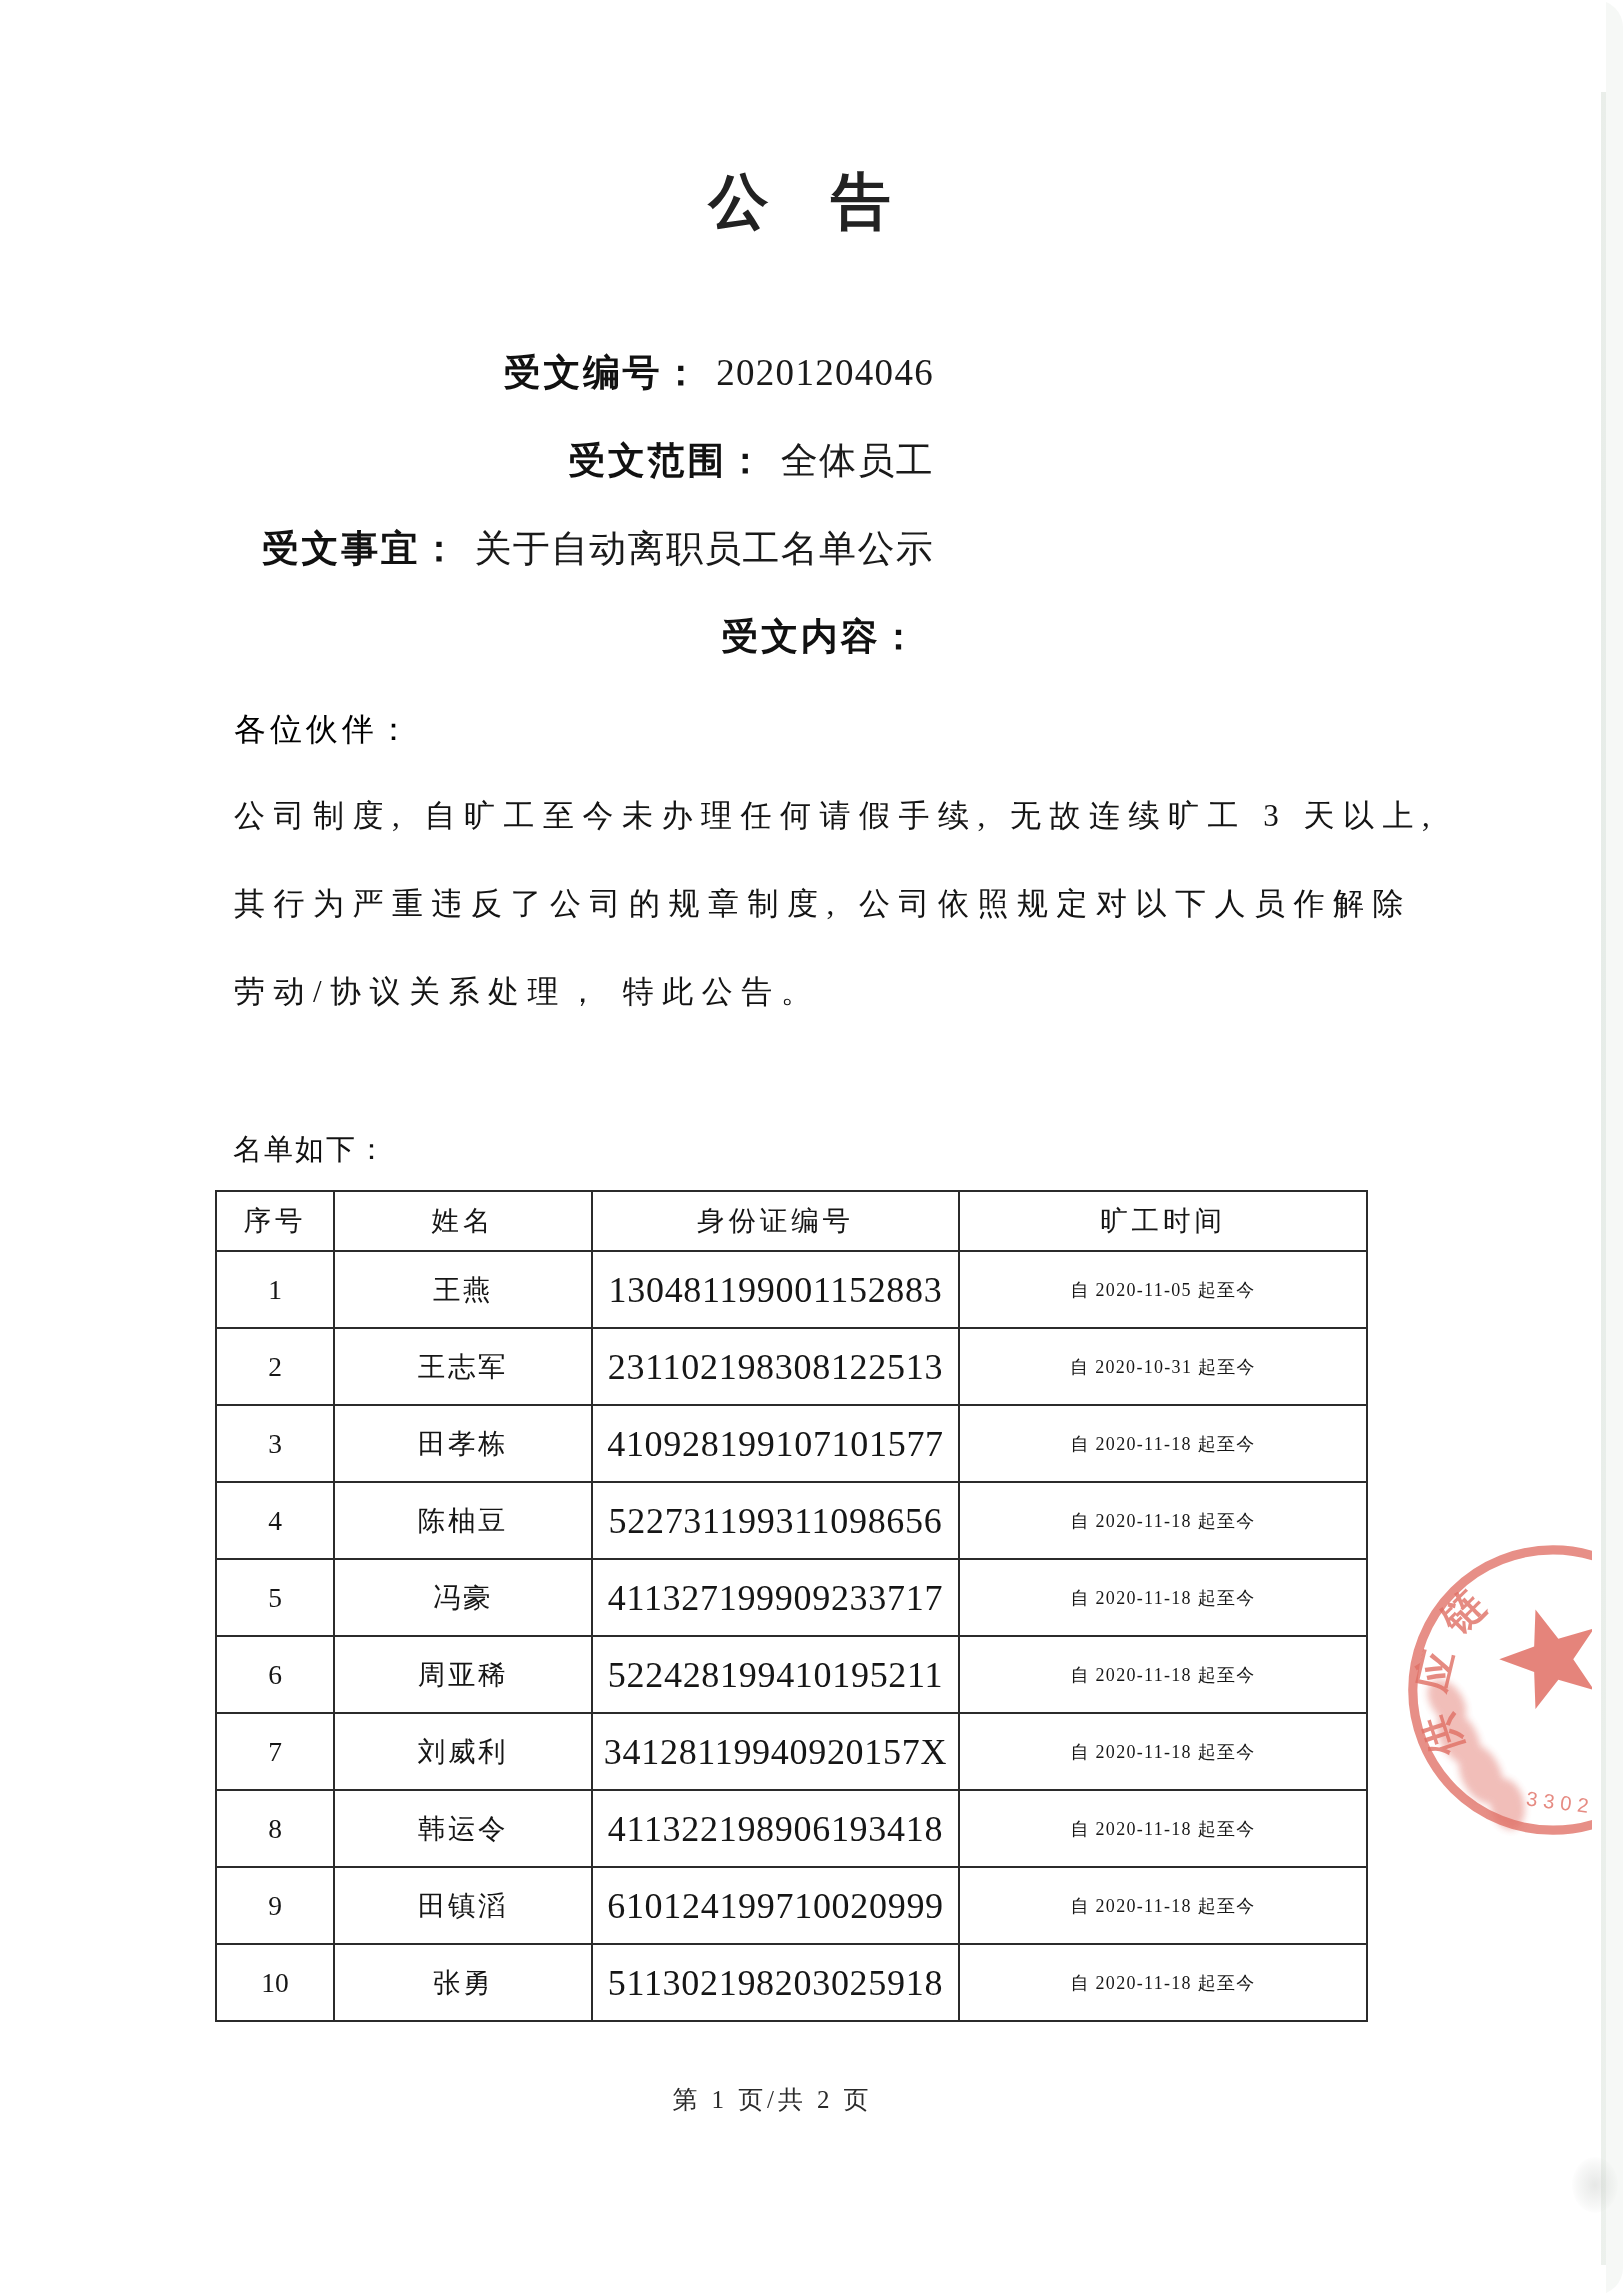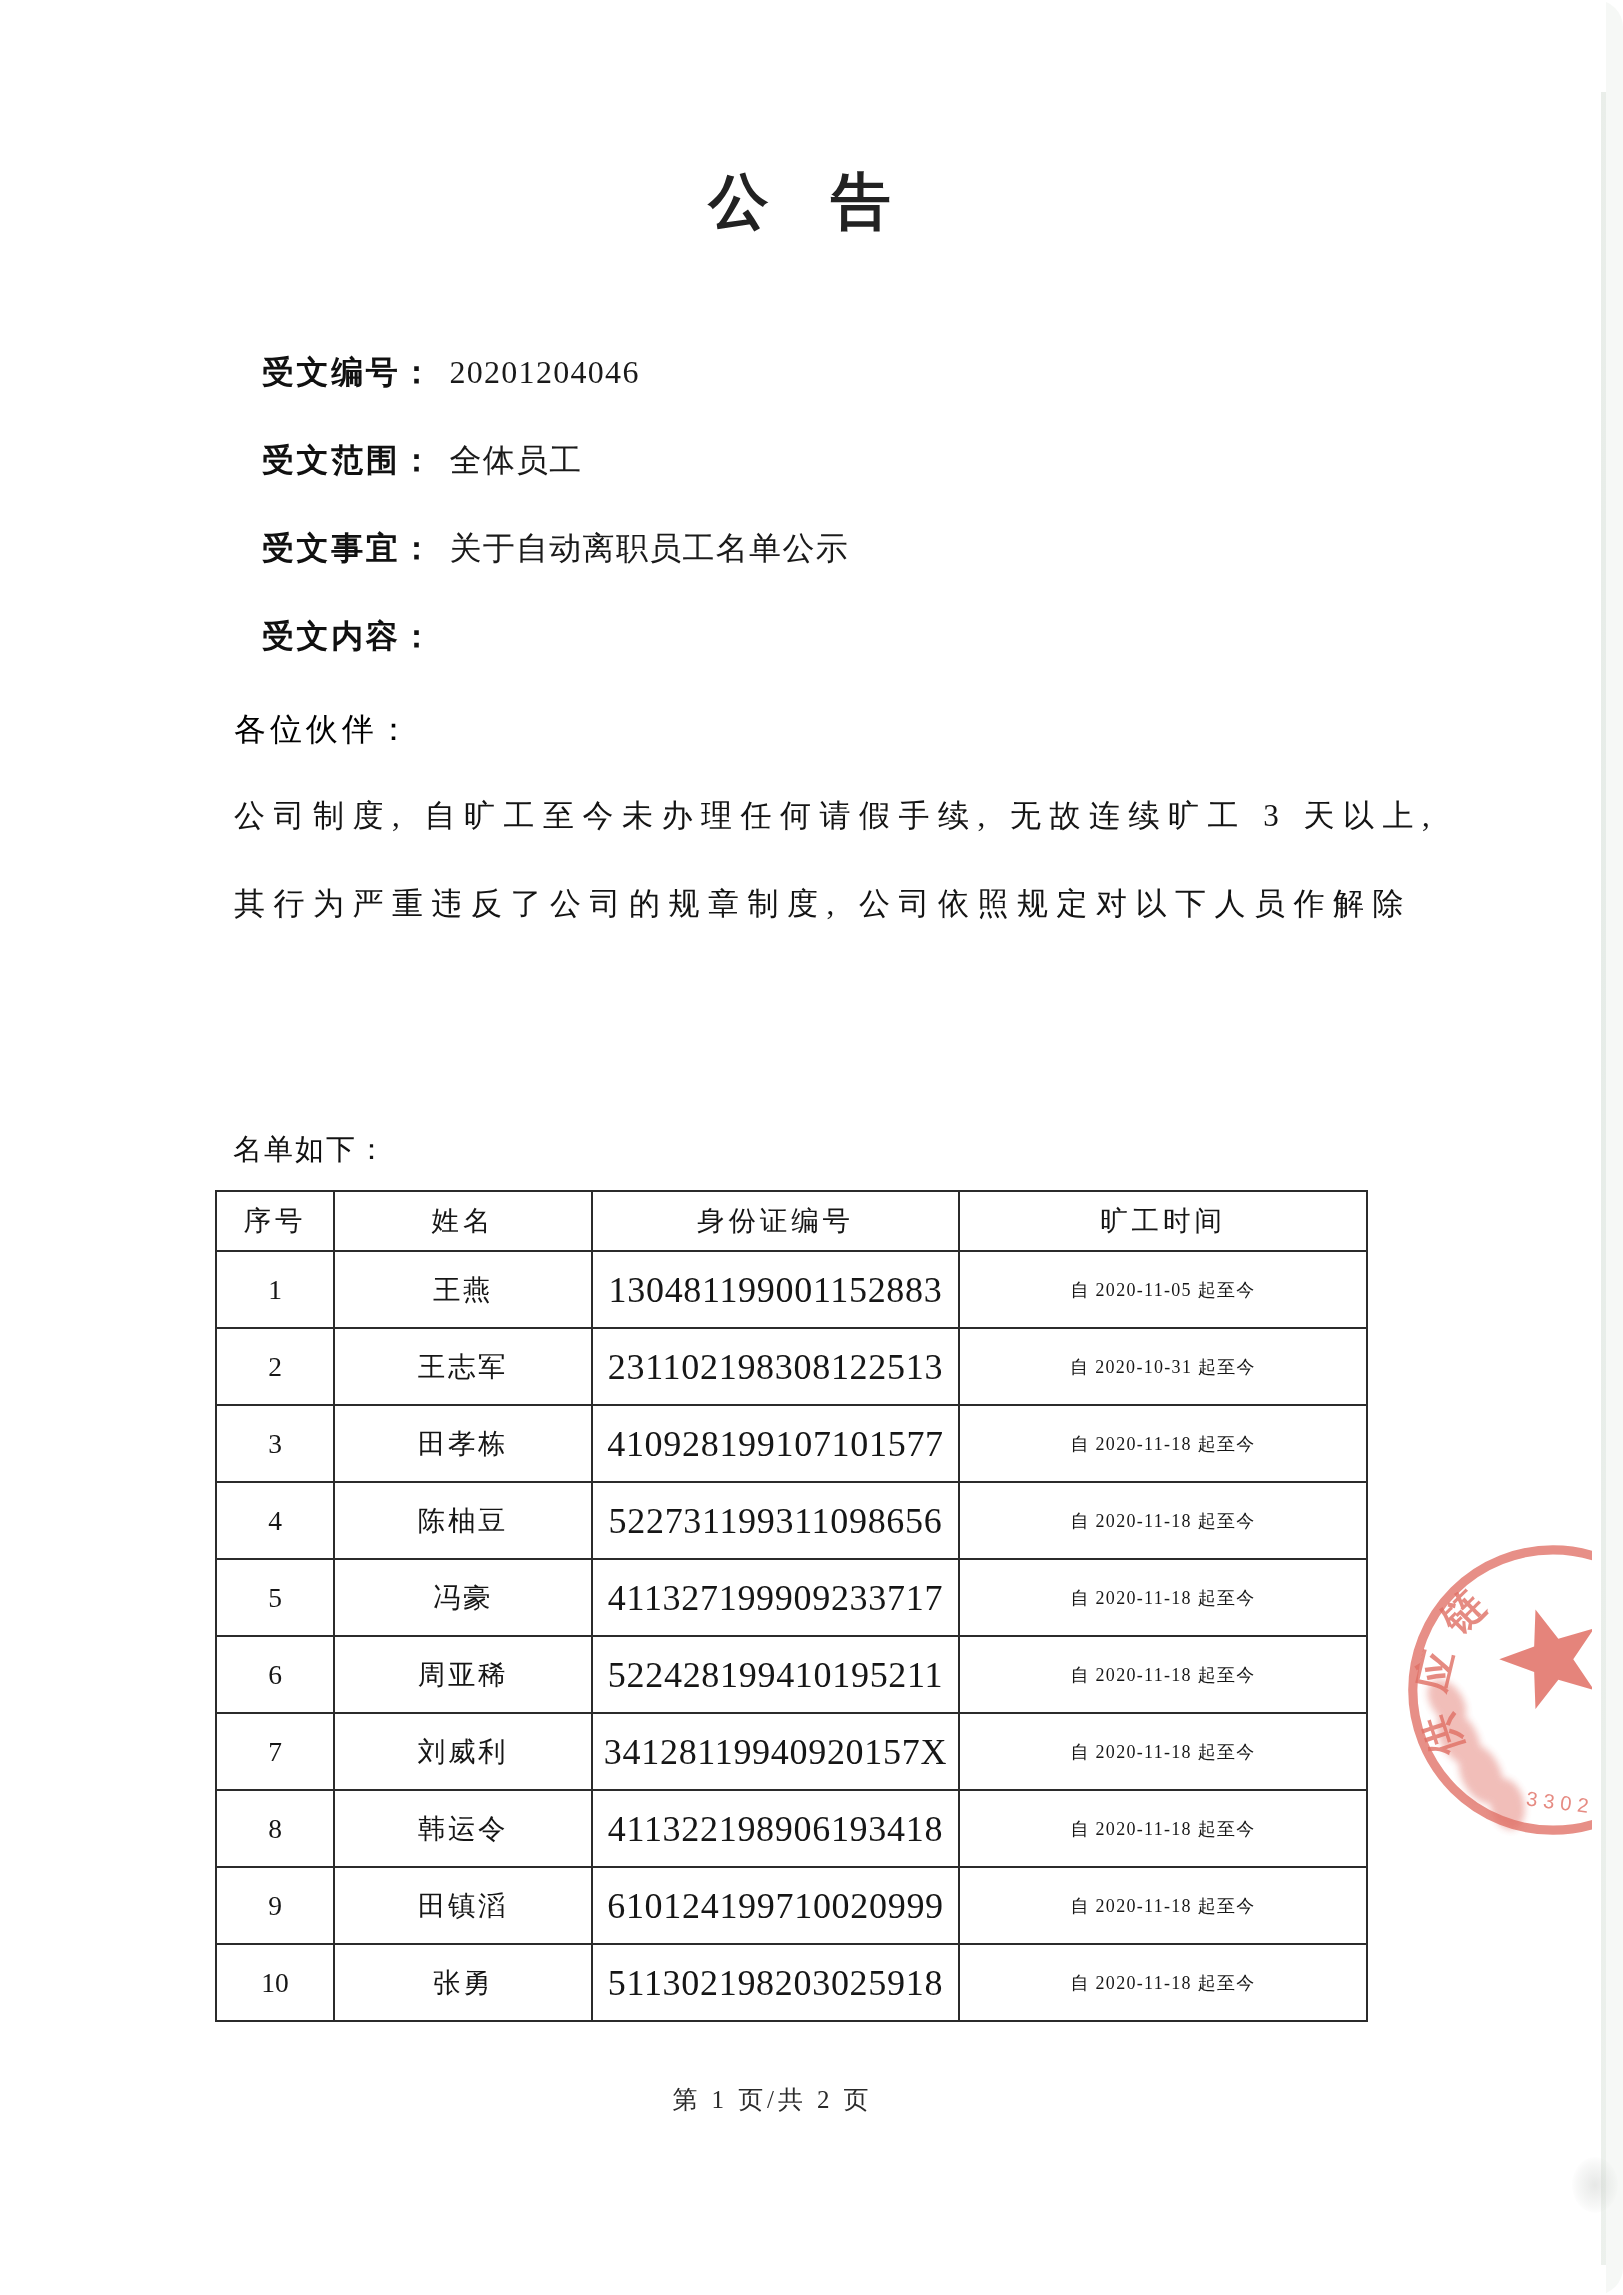--- a/index.html
+++ b/index.html
@@ -12,21 +12,21 @@
     color:#1f1f1f;
     border-radius:27px;
   }
   .doc-title{
     position:absolute;top:162px;left:0;width:1623px;
     text-align:center;
     font-size:60px;font-weight:bold;letter-spacing:23.6px;
     color:#222;margin:0;
   }
   .meta-block{position:absolute;left:262px;top:353px;}
-  .meta-line{height:88px;line-height:39px;font-size:32px;white-space:nowrap;}
+  .meta-line{height:88px;line-height:39px;font-size:37px;white-space:nowrap;text-align:right;}
   .meta-label{font-weight:bold;letter-spacing:2.6px;color:#111;margin-right:14.4px;}
   .meta-value{font-weight:normal;letter-spacing:1.3px;color:#1a1a1a;}
   .salutation{
     position:absolute;left:234px;top:708px;
     font-size:32px;letter-spacing:3.9px;color:#000000;white-space:nowrap;
   }
   .para-block{position:absolute;left:234px;top:793px;width:1152px;}
   .para-line{
     height:88px;line-height:46px;font-size:31px;
     letter-spacing:8.5px;color:#141414;white-space:nowrap;
@@ -94,20 +94,21 @@
       <div class="meta-line"><span class="meta-label">受文范围：</span><span class="meta-value">全体员工</span></div>
       <div class="meta-line"><span class="meta-label">受文事宜：</span><span class="meta-value">关于自动离职员工名单公示</span></div>
       <div class="meta-line"><span class="meta-label">受文内容：</span><span class="meta-value"></span></div>
     </div>
 
   <div class="salutation">各位伙伴：</div>
 
   <div class="para-block" id="para-block">
       <div class="para-line">公司制度, 自旷工至今未办理任何请假手续, 无故连续旷工 3 天以上,</div>
       <div class="para-line">其行为严重违反了公司的规章制度, 公司依照规定对以下人员作解除</div>
+      <div class="para-line">劳动/协议关系处理， 特此公告。</div>
     </div>
 
   <div class="list-intro">名单如下：</div>
 
   <table class="roster">
     <colgroup>
       <col class="c0">
         <col class="c1">
         <col class="c2">
         <col class="c3">

